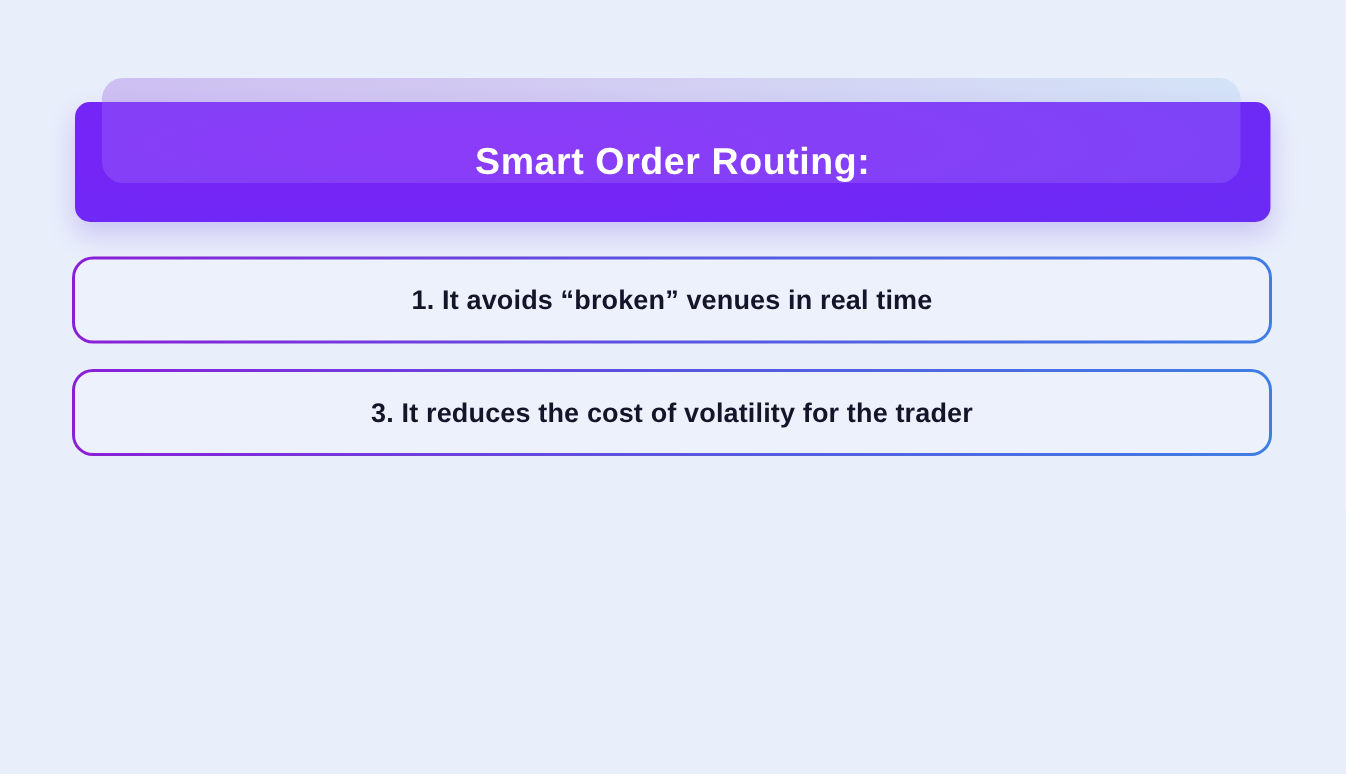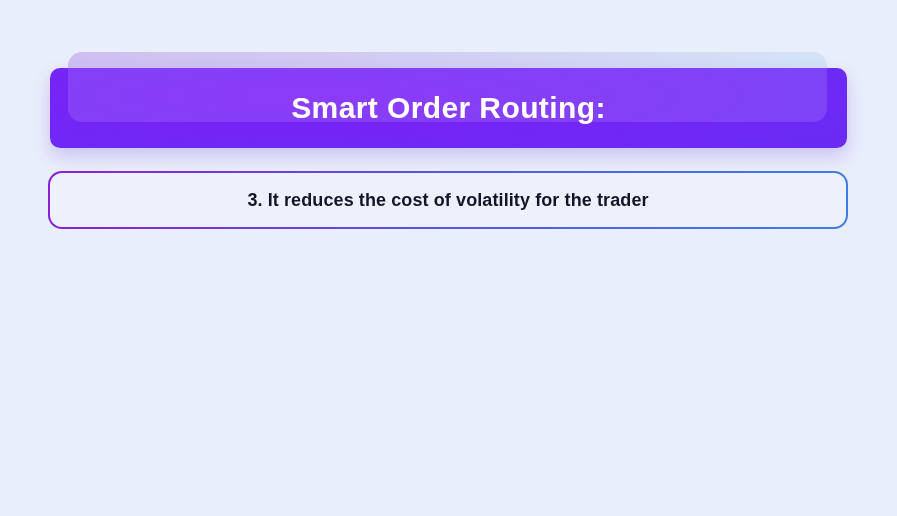--- a/index.html
+++ b/index.html
@@ -46,21 +46,21 @@
     border-radius: 10px;
     background: radial-gradient(130% 170% at 32% 35%, #7c21f7 0%, #6c2af5 55%, #612ef0 100%);
     box-shadow: 0 8px 18px rgba(92, 44, 220, 0.22);
     display: flex;
     align-items: center;
     justify-content: center;
     z-index: 1;
   }
   .banner-title {
     color: #ffffff;
-    font-size: 30px;
+    font-size: 25px;
     font-weight: 700;
     letter-spacing: 0.4px;
   }
   .cards {
     position: absolute;
     left: 48px;
     top: 171px;
     width: 800px;
     z-index: 3;
   }
@@ -98,20 +98,25 @@
   <div class="back-shape"></div>
 
   <div class="banner">
     <div class="banner-title">Smart Order Routing:</div>
   </div>
 
   <div class="back-shape-overlay"></div>
 
   <div class="cards">
 
+    <div class="card">
+      <div class="card-inner">
+        <div class="card-text">1. It avoids “broken” venues in real time</div>
+      </div>
+    </div>
 
 
     <div class="card">
       <div class="card-inner">
         <div class="card-text">3. It reduces the cost of volatility for the trader</div>
       </div>
     </div>
 
 
   </div>

